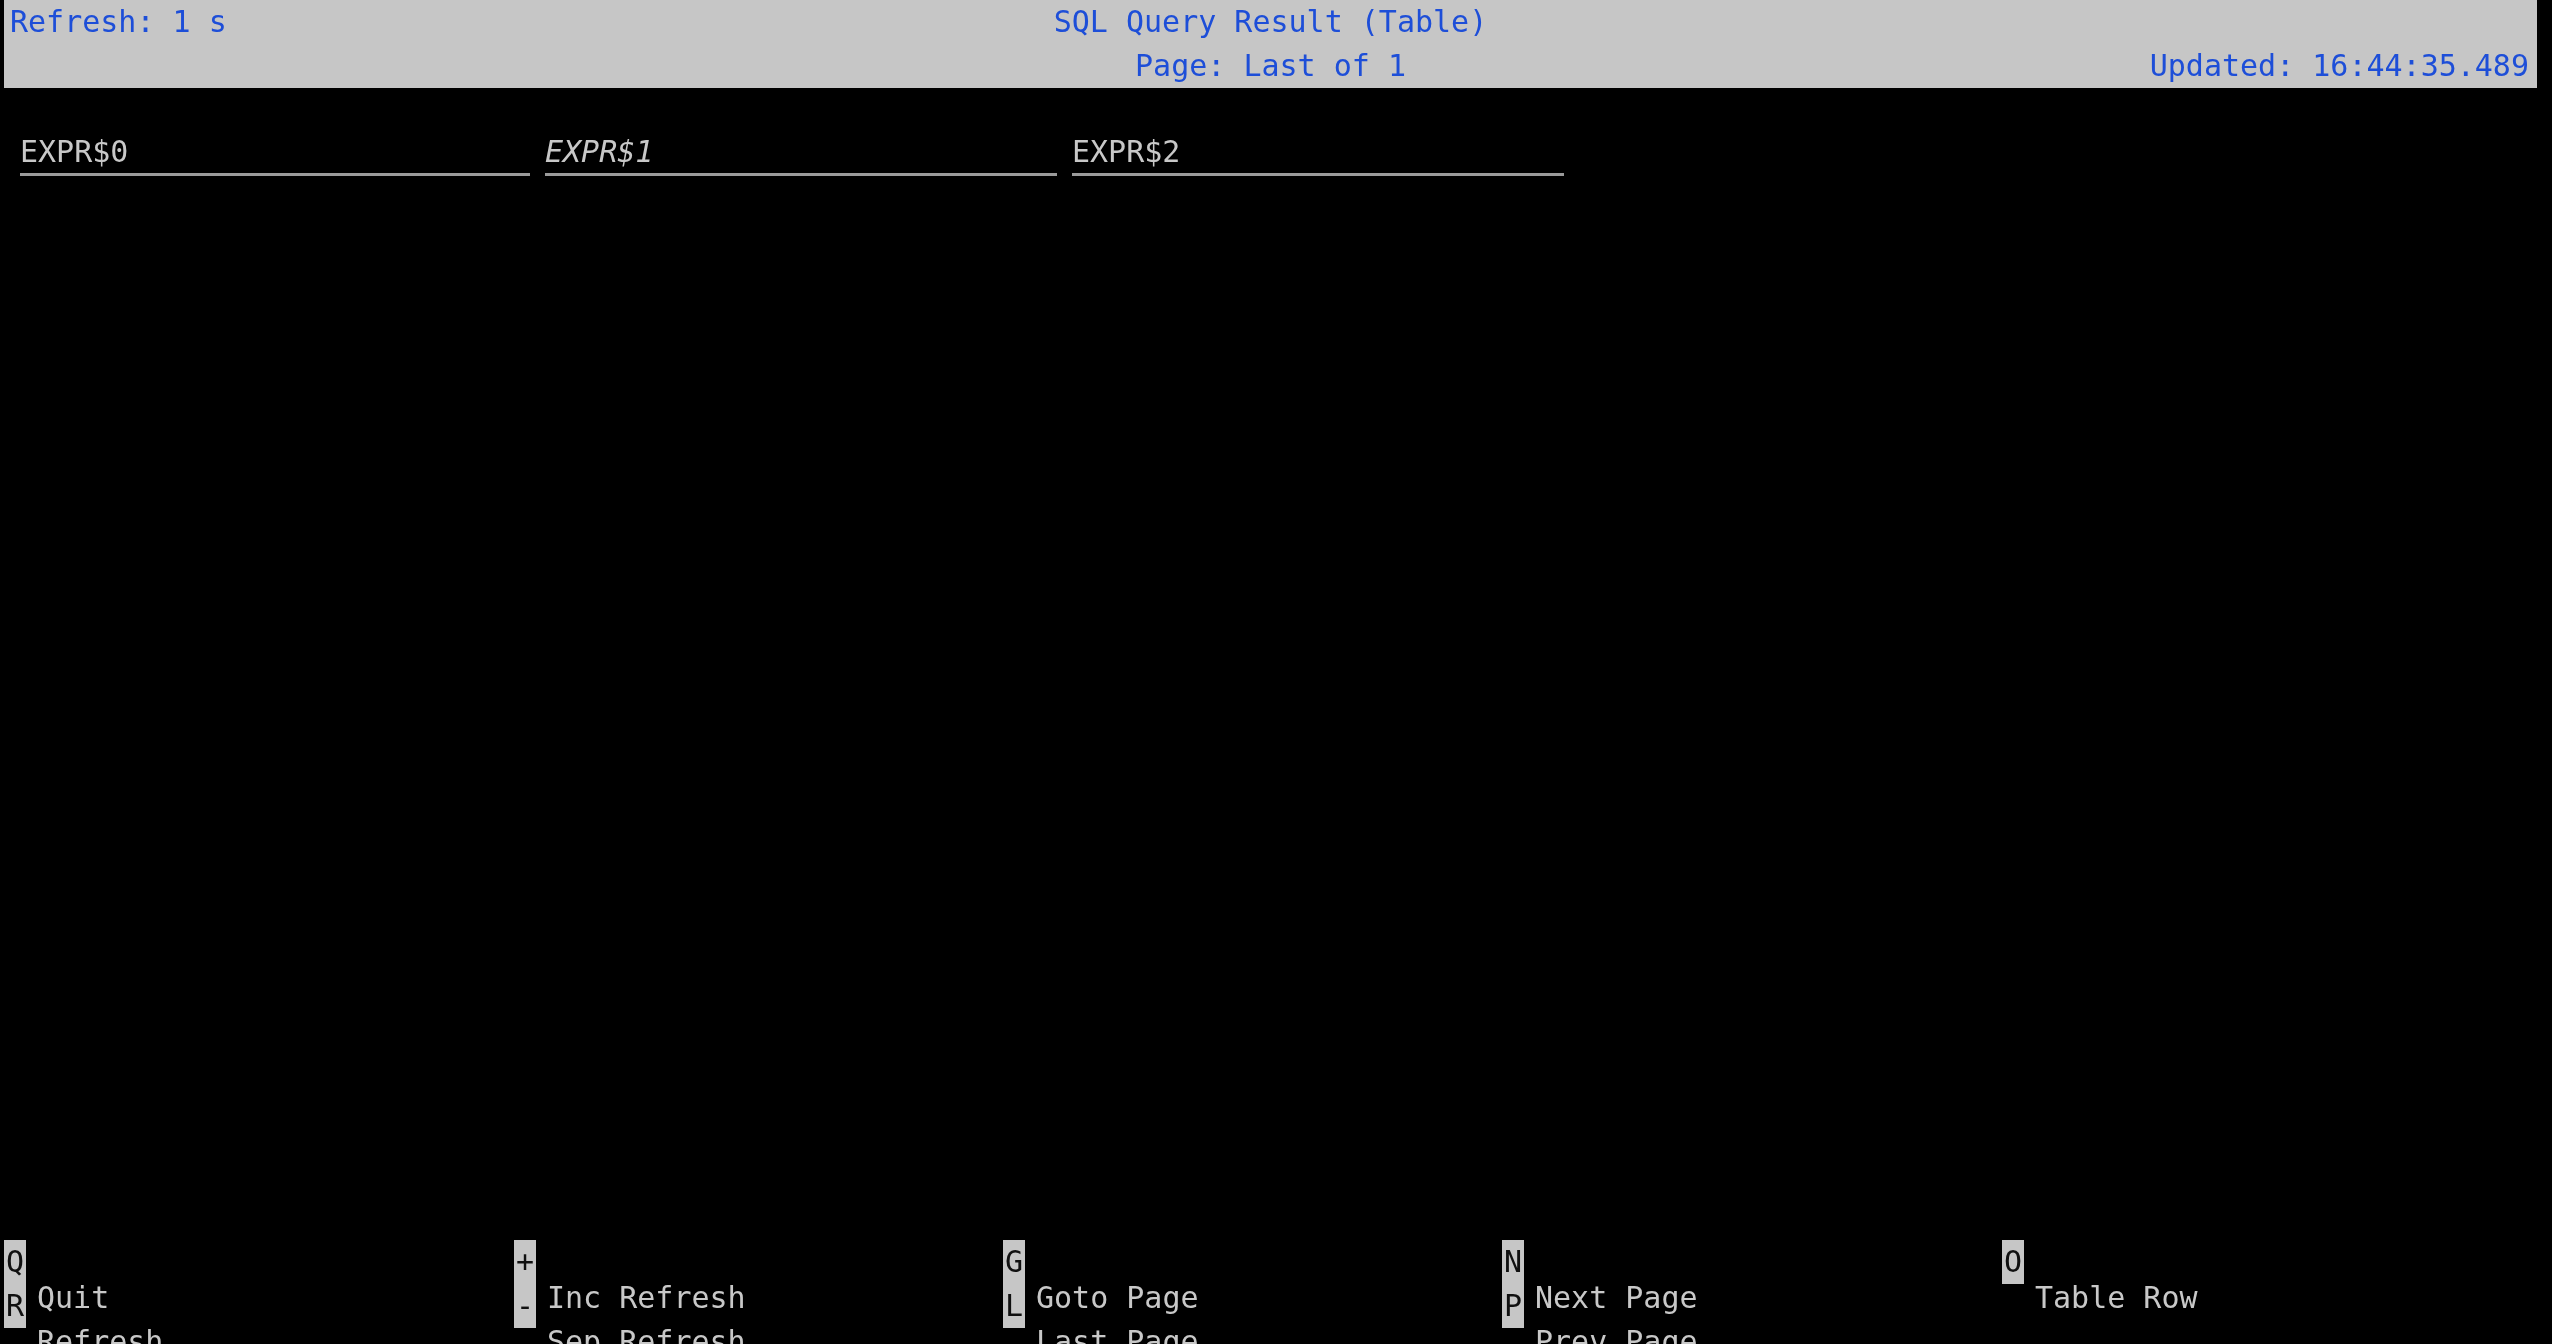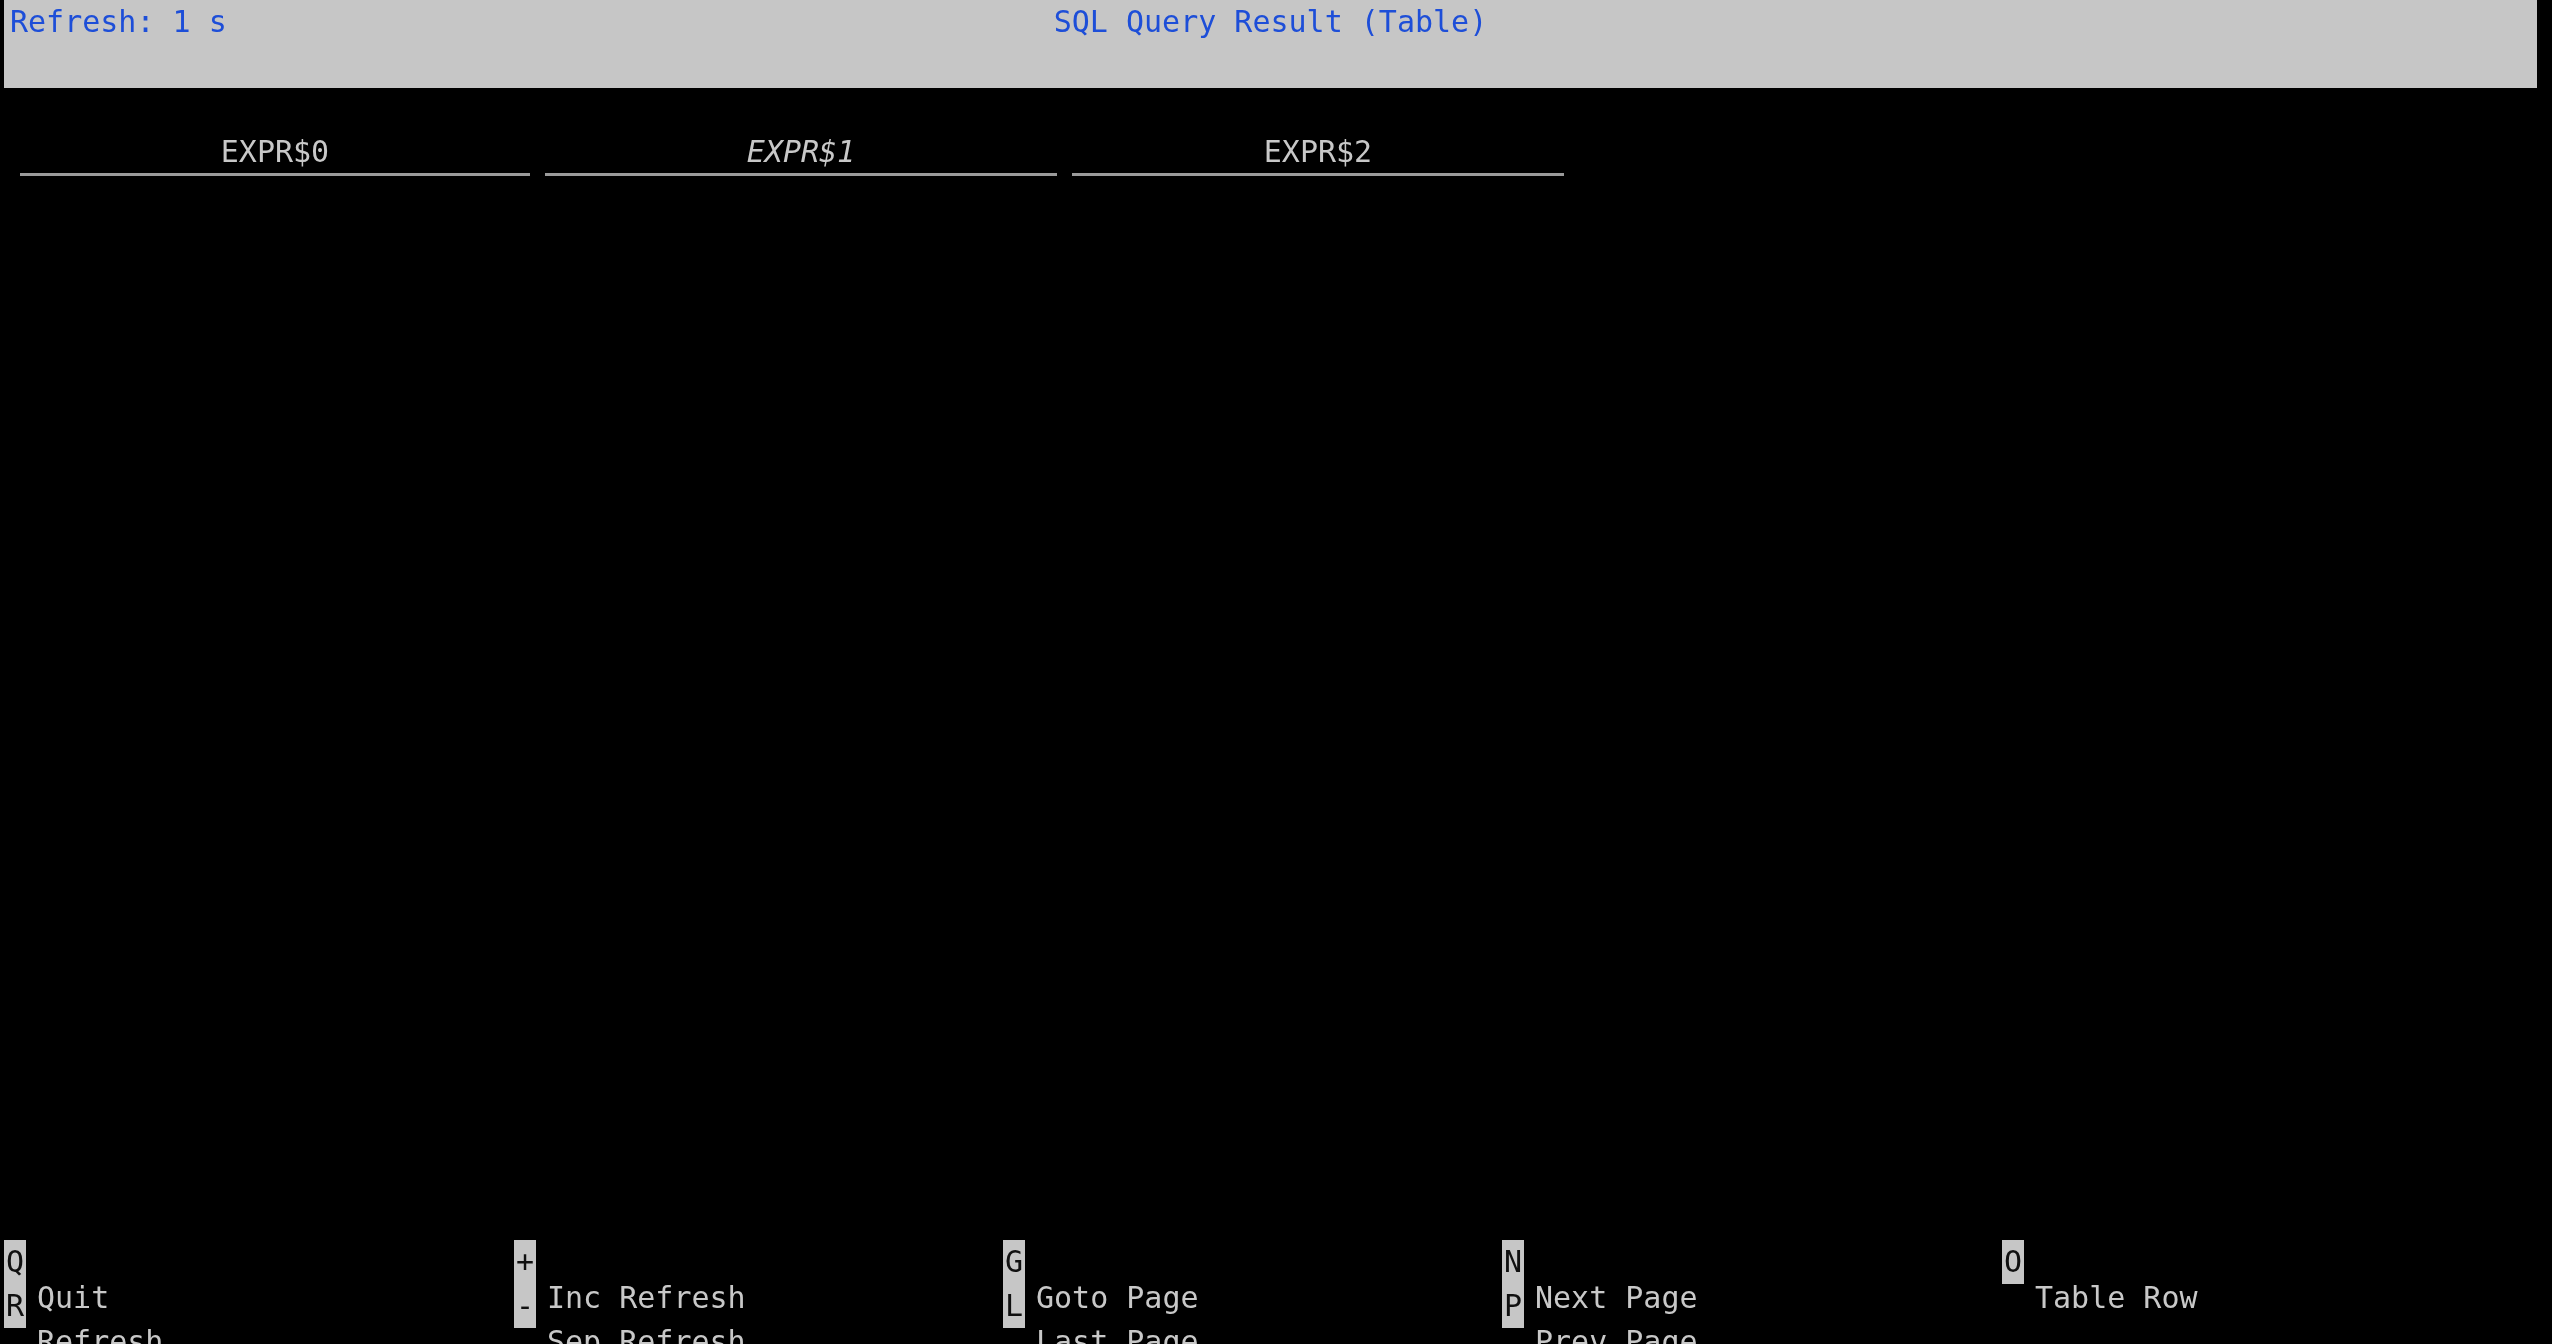--- a/index.html
+++ b/index.html
@@ -84,21 +84,21 @@
     height: 44px;
     white-space: nowrap;
     font-size: 0;
   }
   .col-header {
     display: inline-block;
     vertical-align: top;
     height: 44px;
     line-height: 40px;
     font-size: 30px;
-    text-align: center;
+    text-align: left;
     color: #c8c8c8;
     border-bottom: 3px solid #9a9a9a;
     box-sizing: border-box;
     white-space: pre;
     overflow: hidden;
   }
   .col-gap {
     display: inline-block;
     vertical-align: top;
     height: 44px;
@@ -158,20 +158,24 @@
 </head>
 <body>
 
 <div id="screen">
 
   <div id="header">
     <div class="hdr-row r1">
       <span class="hdr-left">Refresh: 1 s</span>
       <span class="hdr-center">SQL Query Result (Table)</span>
     </div>
+    <div class="hdr-row r2">
+      <span class="hdr-center">Page: Last of 1</span>
+      <span class="hdr-right">Updated: 16:44:35.489</span>
+    </div>
   </div>
 
   <div id="table-area">
     <div id="col-header-row"><span class="col-gap" style="width: 20px;">&nbsp;</span><span class="col-header" style="width: 510px;">EXPR$0</span><span class="col-gap" style="width: 15px;">&nbsp;</span><span class="col-header" style="width: 512px; font-style: italic;">EXPR$1</span><span class="col-gap" style="width: 15px;">&nbsp;</span><span class="col-header" style="width: 492px;">EXPR$2</span></div>
     <div id="rows-area"></div>
   </div>
 
   <div id="footer">
       <div class="hint-group" style="left: 4px;">
         <div class="hint-line"><span class="hint-key">Q</span><span class="hint-label">Quit</span></div>

